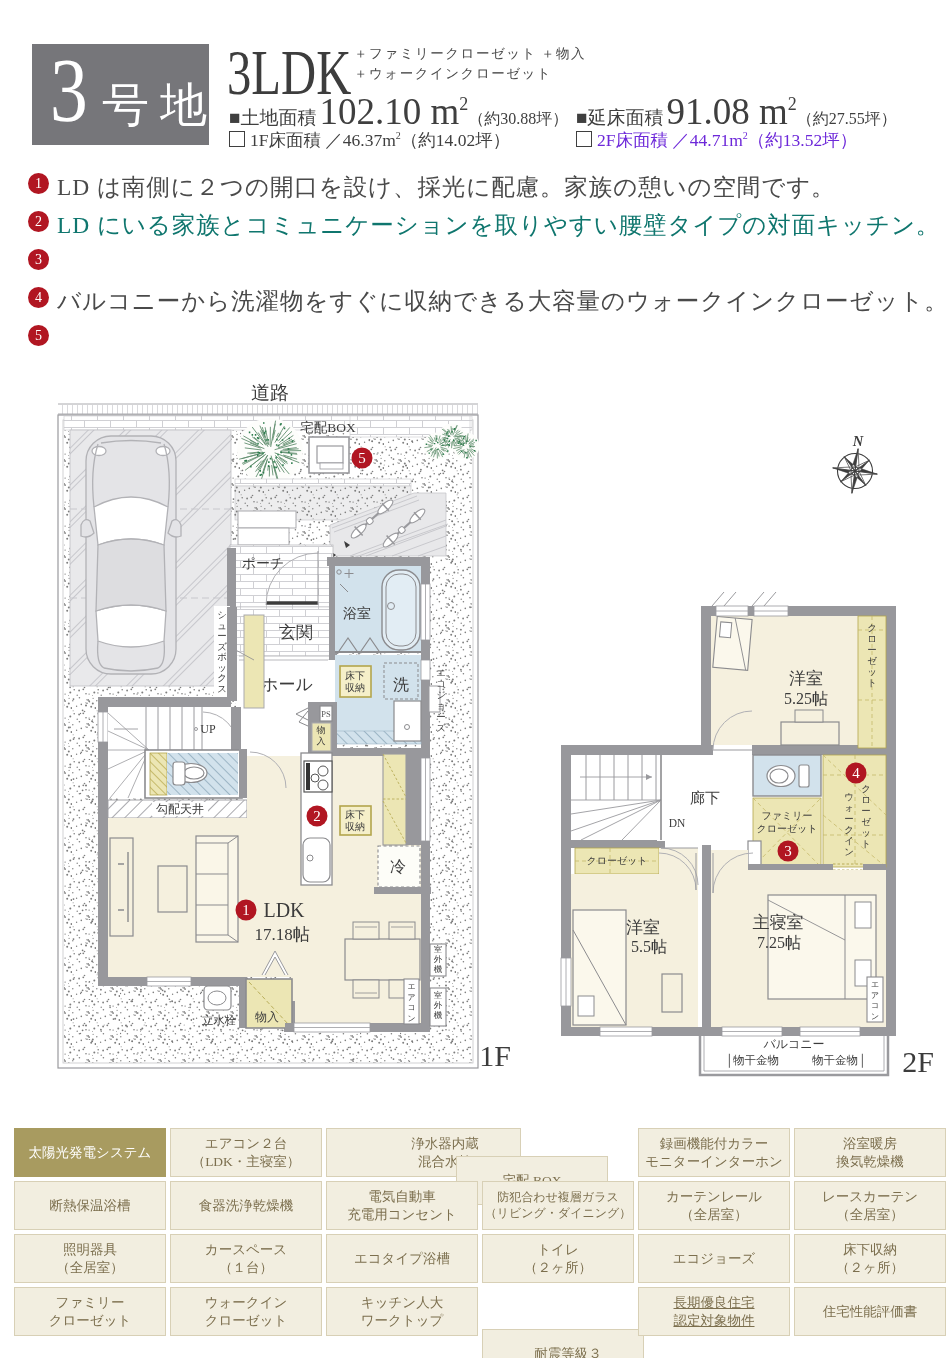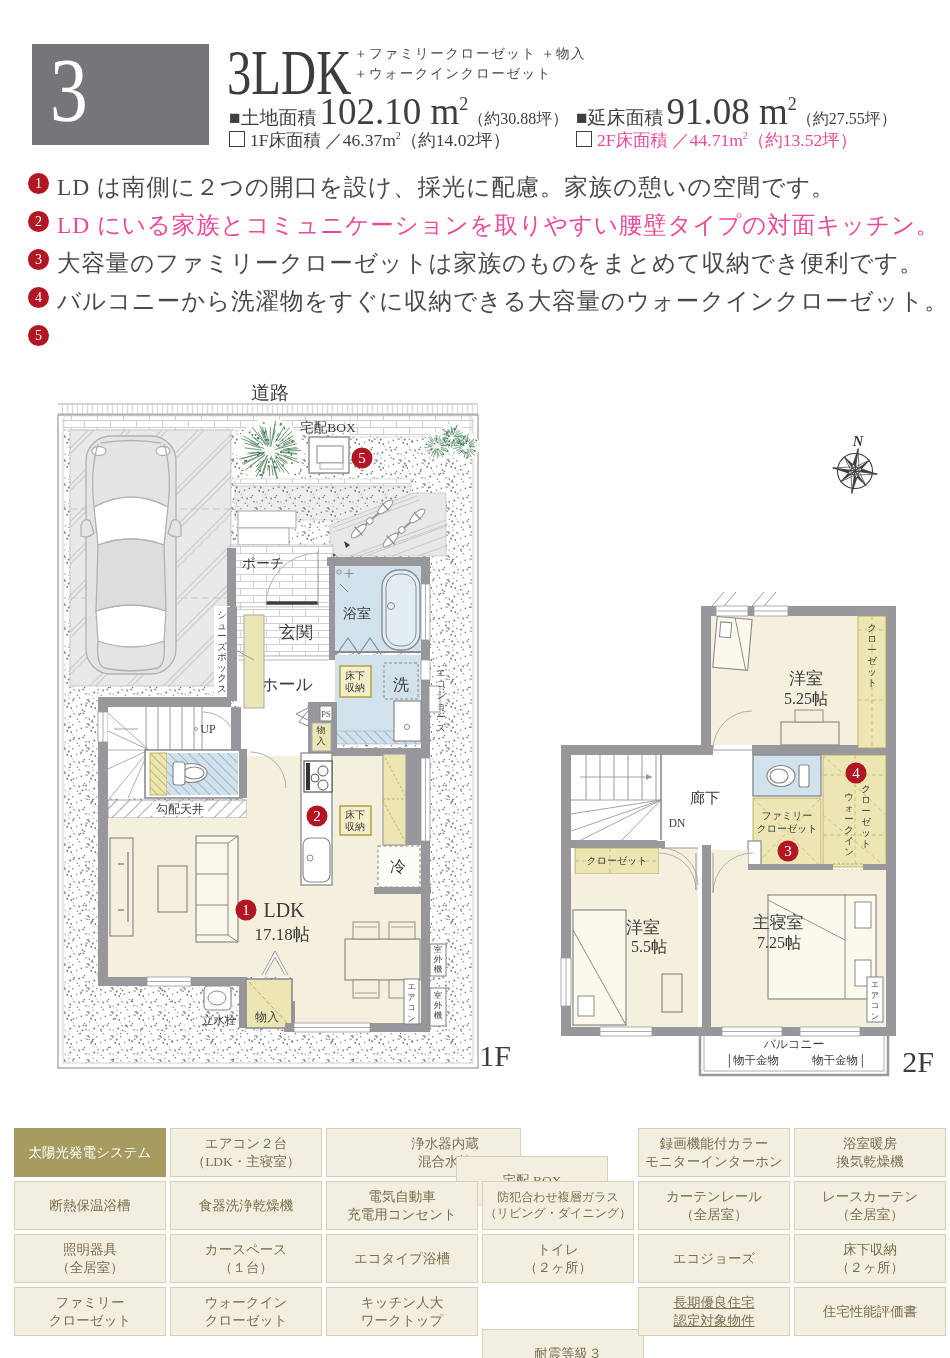--- a/index.html
+++ b/index.html
@@ -9,49 +9,49 @@
   .cell{position:absolute;width:150px;height:47px;background:#f2eee0;
         border:1px solid #d8d0b6;color:#7c6f4e;font-size:13.5px;line-height:1.3;
         display:flex;align-items:center;justify-content:center;text-align:center;}
   .cell.dark{background:#a89b60;color:#fff;border:1px solid #a89b60;}
 </style>
 </head>
 <body>
 
 <div class="abs" style="left:32px;top:44px;width:177px;height:101px;background:#76767a;color:#fff;">
   <span style="position:absolute;left:18px;top:-7px;font-size:92px;transform:scaleX(0.82);transform-origin:0 0;">3</span>
+  <span style="position:absolute;left:70px;top:30px;font-size:47px;letter-spacing:11px;white-space:nowrap;">号地</span>
 </div>
 
 <div class="abs" style="left:227px;top:36px;font-size:64px;color:#3d3d3d;transform:scaleX(0.76);transform-origin:0 0;letter-spacing:0px;">3LDK</div>
 
 <div class="abs" style="left:354px;top:44px;font-size:13.5px;color:#4a4a4a;letter-spacing:1.5px;line-height:20px;">＋ファミリークローゼット ＋物入<br>＋ウォークインクローゼット</div>
 
 <div class="abs" style="left:229px;top:90px;font-size:19px;color:#3f3f3f;white-space:nowrap;">■土地面積<span style="font-size:37px;"> 102.10 m</span><sup style="font-size:18px;vertical-align:14px;">2</sup><span style="font-size:16px;">（約30.88坪）</span></div>
 
 <div class="abs" style="left:576px;top:90px;font-size:19px;color:#3f3f3f;white-space:nowrap;">■延床面積<span style="font-size:37px;text-align:center;"> 91.08 m</span><sup style="font-size:18px;vertical-align:14px;">2</sup><span style="font-size:16px;">（約27.55坪）</span></div>
 
 <div class="abs" style="left:229px;top:128px;font-size:17.5px;color:#3f3f3f;white-space:nowrap;"><span style="display:inline-block;width:14px;height:14px;border:1.5px solid #3f3f3f;vertical-align:-1px;margin-right:5px;"></span>1F床面積 ／46.37m<sup style="font-size:10px;">2</sup>（約14.02坪）</div>
 
-<div class="abs" style="left:576px;top:128px;font-size:17.5px;color:#ec4899;white-space:nowrap;"><span style="display:inline-block;width:14px;height:14px;border:1.5px solid #3f3f3f;vertical-align:-1px;margin-right:5px;"></span>2F床面積 ／44.71m<sup style="font-size:10px;">2</sup>（約13.52坪）</div>
+<div class="abs" style="left:576px;top:128px;font-size:17.5px;color:#6d28d9;white-space:nowrap;"><span style="display:inline-block;width:14px;height:14px;border:1.5px solid #3f3f3f;vertical-align:-1px;margin-right:5px;"></span>2F床面積 ／44.71m<sup style="font-size:10px;">2</sup>（約13.52坪）</div>
 
 <div class="abs" style="left:0;top:165px;width:950px;">
 
   <div style="position:relative;height:38px;">
       <span style="position:absolute;left:28px;top:8px;width:21px;height:21px;border-radius:50%;background:#b11622;color:#fff;font-size:14px;text-align:center;line-height:21px;">1</span>
       <span style="position:absolute;left:57px;top:6px;font-size:23.5px;color:#4a4a4a;white-space:nowrap;letter-spacing:0.9px;">LD は南側に２つの開口を設け、採光に配慮。家族の憩いの空間です。</span>
     </div>
 
   <div style="position:relative;height:38px;">
       <span style="position:absolute;left:28px;top:8px;width:21px;height:21px;border-radius:50%;background:#b11622;color:#fff;font-size:14px;text-align:center;line-height:21px;">2</span>
-      <span style="position:absolute;left:57px;top:6px;font-size:23.5px;color:#ec4899;white-space:nowrap;letter-spacing:0.9px;">LD にいる家族とコミュニケーションを取りやすい腰壁タイプの対面キッチン。</span>
+      <span style="position:absolute;left:57px;top:6px;font-size:23.5px;color:#0f766e;white-space:nowrap;letter-spacing:0.9px;">LD にいる家族とコミュニケーションを取りやすい腰壁タイプの対面キッチン。</span>
     </div>
 
   <div style="position:relative;height:38px;">
       <span style="position:absolute;left:28px;top:8px;width:21px;height:21px;border-radius:50%;background:#b11622;color:#fff;font-size:14px;text-align:center;line-height:21px;">3</span>
-      <span style="position:absolute;left:57px;top:6px;font-size:23.5px;color:#4a4a4a;white-space:nowrap;letter-spacing:0.9px;">大容量のファミリークローゼットは家族のものをまとめて収納でき便利です。</span>
     </div>
 
   <div style="position:relative;height:38px;">
       <span style="position:absolute;left:28px;top:8px;width:21px;height:21px;border-radius:50%;background:#b11622;color:#fff;font-size:14px;text-align:center;line-height:21px;">4</span>
       <span style="position:absolute;left:57px;top:6px;font-size:23.5px;color:#4a4a4a;white-space:nowrap;letter-spacing:0.9px;">バルコニーから洗濯物をすぐに収納できる大容量のウォークインクローゼット。</span>
     </div>
 
   <div style="position:relative;height:38px;">
       <span style="position:absolute;left:28px;top:8px;width:21px;height:21px;border-radius:50%;background:#b11622;color:#fff;font-size:14px;text-align:center;line-height:21px;">5</span>
     </div>

